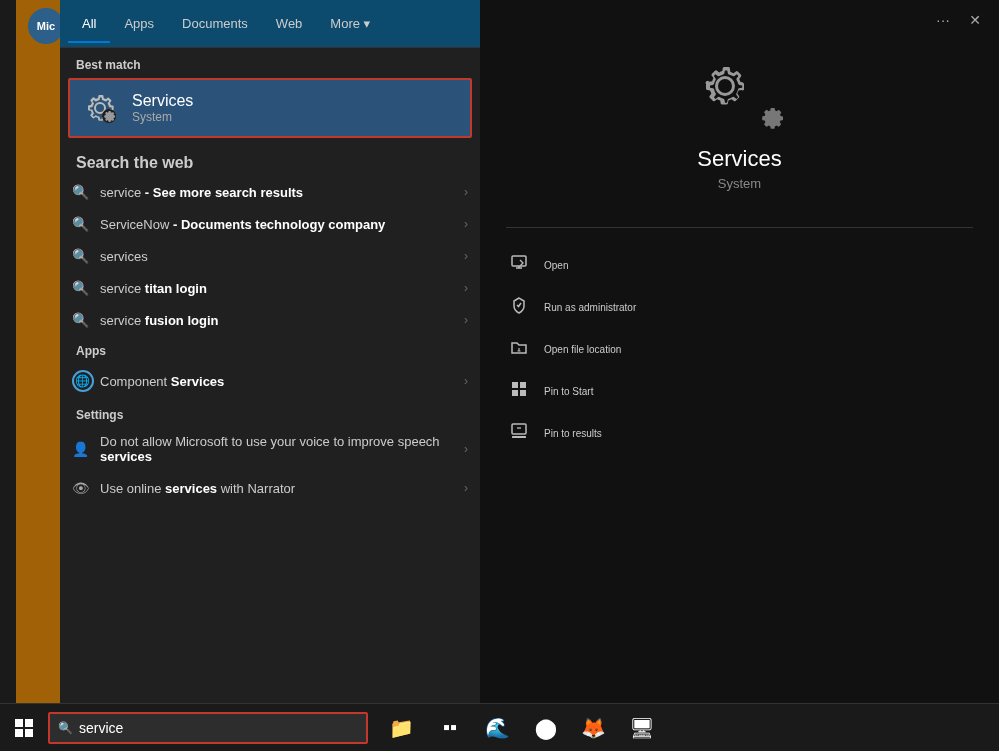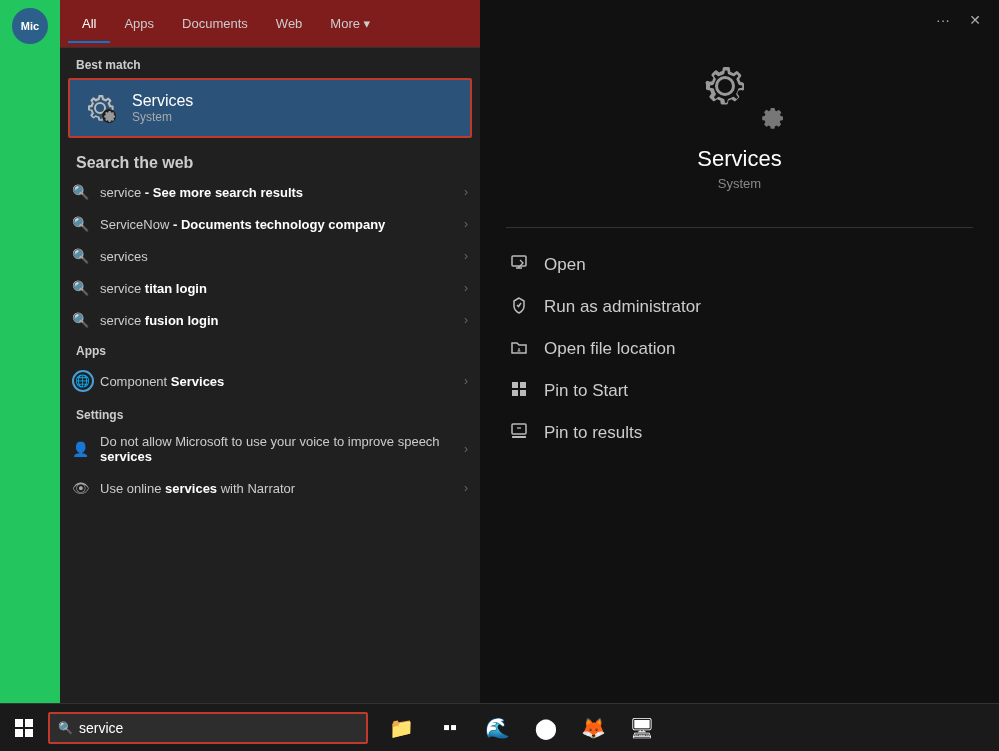--- a/index.html
+++ b/index.html
@@ -69,24 +69,24 @@
       align-items: center;
       justify-content: center;
       color: white;
       font-size: 20px;
     }
 
     
     .left-nav {
       position: absolute;
       bottom: 48px;
-      left: 0;
+      left: 16px;
       width: 60px;
       height: 703px;
-      background: #22c55e;
+      background: #a16207;
       z-index: 21;
       display: flex;
       flex-direction: column;
       align-items: center;
       padding-top: 8px;
     }
     .nav-avatar {
       width: 36px;
       height: 36px;
       border-radius: 50%;
@@ -112,21 +112,21 @@
       display: flex;
       flex-direction: column;
     }
 
     
     .tabs {
       display: flex;
       align-items: center;
       padding: 0 8px;
       height: 48px;
-      background: #7f1d1d;
+      background: #0c4a6e;
       border-bottom: 1px solid #333;
     }
     .tab {
       padding: 12px 14px;
       color: #ccc;
       font-size: 13px;
       cursor: pointer;
       position: relative;
     }
     .tab.active {
@@ -277,21 +277,21 @@
       width: 100%;
       padding: 0 20px;
     }
     .context-item {
       display: flex;
       align-items: center;
       gap: 14px;
       padding: 10px 8px;
       cursor: pointer;
       color: #ccc;
-      font-size: 17px;
+      font-size: 10px;
     }
     .context-item-icon {
       width: 22px;
       font-size: 16px;
       color: #aaa;
       text-align: center;
     }
 
     
     .top-controls {

